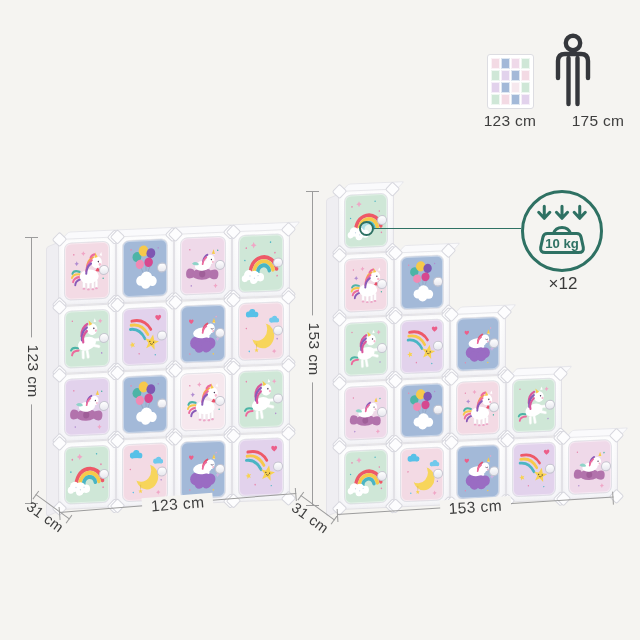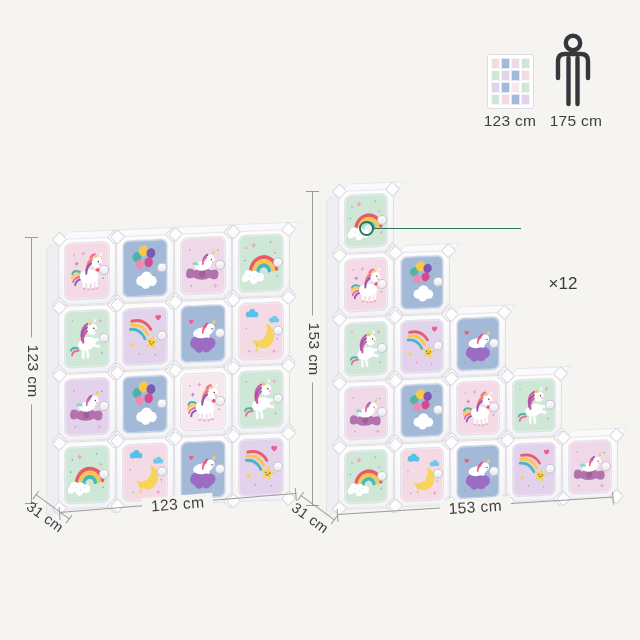--- a/index.html
+++ b/index.html
@@ -59,21 +59,21 @@
   .dd-right{left:301px;top:495px;width:42px;transform:rotate(36deg);}
 
   
   .mini-unit{position:absolute;left:487px;top:54px;background:#fff;border:1px solid #dddde2;
              border-radius:3px;padding:3px;}
   .mini-grid{display:grid;grid-template-columns:repeat(4,9px);grid-template-rows:repeat(4,11px);gap:1px;}
   .mini-cell{border-radius:1px;box-shadow:inset 0 0 0 1px rgba(255,255,255,.65);}
   .person-wrap{position:absolute;left:550px;top:33px;}
   .scale-label{position:absolute;width:80px;text-align:center;font-size:15.5px;letter-spacing:.3px;}
   .lbl-thumb{left:470px;top:112px;}
-  .lbl-person{left:536px;top:112px;}
+  .lbl-person{left:536px;top:112px;padding-left:22px;}
 
   
   .badge{position:absolute;left:521px;top:190px;width:82px;height:82px;border:3.4px solid #2e7163;
          border-radius:50%;box-sizing:border-box;}
   .badge svg{position:absolute;inset:0;width:100%;height:100%;}
   .mult{position:absolute;left:535px;top:274px;width:56px;text-align:center;font-size:17px;color:#3a3a3a;}
   .tealline{position:absolute;left:374px;top:228px;width:147px;height:0;border-top:1.6px solid #2e7163;z-index:6;}
   .ring{position:absolute;left:359px;top:221px;width:15px;height:15px;border:2.6px solid #2e7163;
         border-radius:50%;background:rgba(255,255,255,.55);box-sizing:border-box;z-index:7;}
 </style>
@@ -108,20 +108,34 @@
       <path d="M8 45 L8 28 Q8 21 15 21 L31 21 Q38 21 38 28 L38 45" fill="none" stroke="#35373c" stroke-width="4.4" stroke-linecap="round"></path>
       <path d="M18.5 25 L18.5 71" stroke="#35373c" stroke-width="4.4" stroke-linecap="round"></path>
       <path d="M27.5 25 L27.5 71" stroke="#35373c" stroke-width="4.4" stroke-linecap="round"></path>
     </svg>
   </div>
   <div class="scale-label lbl-thumb">123 cm</div>
   <div class="scale-label lbl-person">175 cm</div>
 
   <div class="ring"></div>
   <div class="tealline"></div>
+  <div class="badge">
+    <svg viewBox="0 0 75 75">
+      <g stroke="#2e7163" stroke-width="3" fill="none" stroke-linecap="round" stroke-linejoin="round">
+        <path d="M20 13 V24 M14.5 19 L20 25 L25.5 19"></path>
+        <path d="M37.5 13 V24 M32 19 L37.5 25 L43 19"></path>
+        <path d="M55 13 V24 M49.5 19 L55 25 L60.5 19"></path>
+      </g>
+      <g stroke="#2e7163" stroke-width="3" fill="none" stroke-linecap="round" stroke-linejoin="round">
+        <path d="M29 40 A9 9 0 0 1 46 40"></path>
+        <path d="M23 40 H52 Q55.5 40 56.3 43.5 L58.5 53.5 Q59.3 58.8 54 58.8 L21 58.8 Q15.7 58.8 16.5 53.5 L18.7 43.5 Q19.5 40 23 40 Z"></path>
+      </g>
+      <text x="37.5" y="54.5" text-anchor="middle" font-size="13" font-weight="bold" fill="#2e7163">10 kg</text>
+    </svg>
+  </div>
   <div class="mult">×12</div>
 
   <div class="unit unit-left">
     <div class="sideface"></div>
     <div class="steptop"></div>
     <div class="grid4" id="left-grid">
         <div class="cube">
           <div class="panel" style="background: rgb(243, 218, 228);">
             <svg viewBox="0 0 60 68" preserveAspectRatio="none">
 <g fill="none" stroke-linecap="round" stroke-width="2.6">

